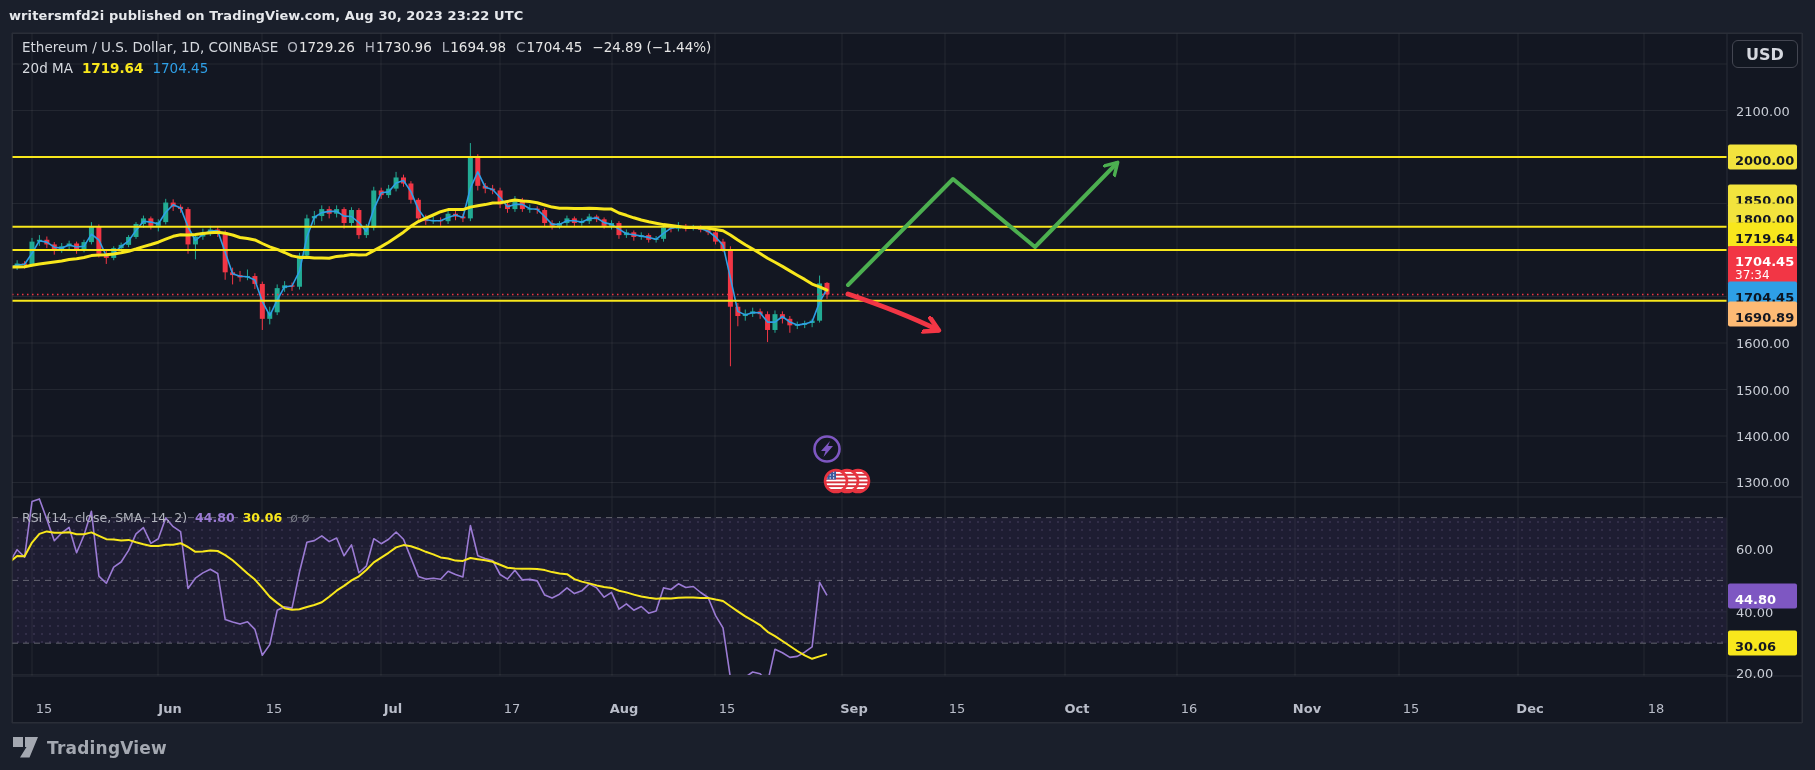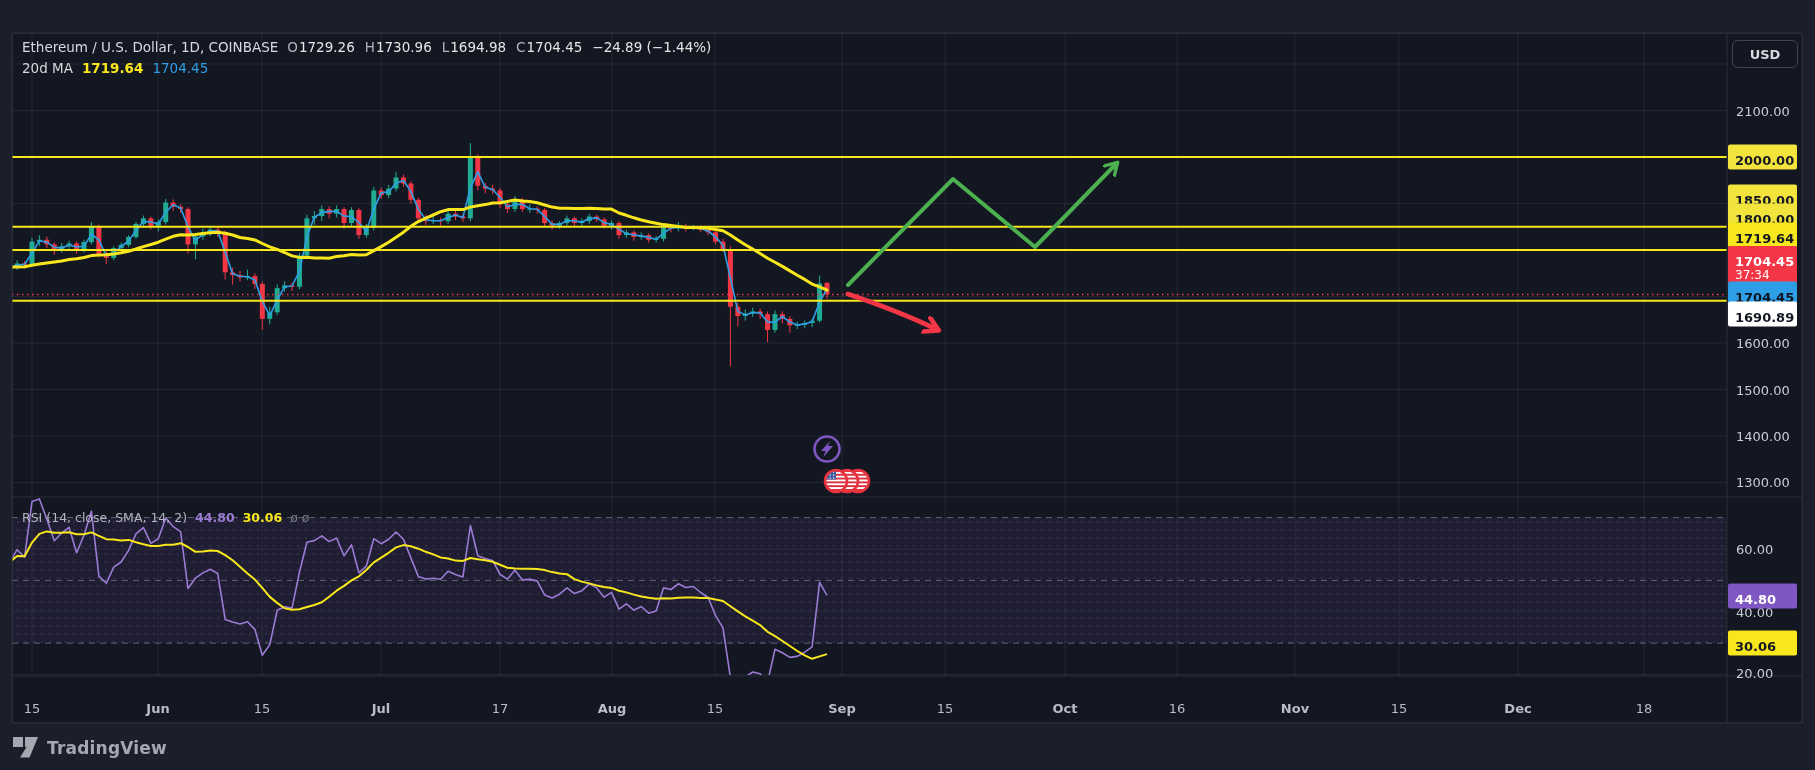--- a/index.html
+++ b/index.html
@@ -10,26 +10,26 @@
   #chart-svg{position:absolute;left:0;top:0;width:1815px;height:770px;}
   #labels{position:absolute;left:0;top:0;width:1815px;height:770px;pointer-events:none;}
   .topbar{position:absolute;left:9px;top:8px;color:#e6e8ec;font-size:13px;font-weight:bold;letter-spacing:.1px;}
   .hdr-row{position:absolute;left:22px;top:39px;display:flex;align-items:center;gap:9px;font-size:13.5px;color:#d6d9df;white-space:nowrap;}
   .ohlc{display:flex;gap:10px}
   .ohlc .pair{display:flex;gap:1px}
   .k{color:#b2b5be}.v{color:#e5e5e5}
   .ma-row{position:absolute;left:22px;top:60px;display:flex;gap:9px;font-size:13.5px;color:#d6d9df;}
   .ma1{color:#f8e71c;font-weight:bold}.ma2{color:#2e9fe6;}
   .usd-btn{position:absolute;left:1732px;top:40px;width:64px;height:26px;border:1.5px solid #434651;border-radius:6px;
-    color:#d6d9df;font-size:13px;font-weight:bold;display:flex;align-items:center;justify-content:center;background:rgba(19,23,34,.6);}
+    color:#d6d9df;font-size:16px;font-weight:bold;display:flex;align-items:center;justify-content:center;background:rgba(19,23,34,.6);}
   .plain-label{position:absolute;left:1736px;transform:translateY(-50%);font-size:13px;color:#c9cdd6;}
   .badge{position:absolute;left:1728px;width:69px;transform:translateY(-50%);font-size:13px;font-weight:bold;
     border-radius:2px;padding:8px 0 2px 7px;box-sizing:border-box;line-height:15px;}
   .badge .sub{font-weight:normal;font-size:12px;line-height:13px;}
-  .time-label{position:absolute;top:701px;transform:translateX(-50%);font-size:13px;color:#b9bdc9;}
+  .time-label{position:absolute;top:701px;transform:translateX(-50%);font-size:13px;color:#b9bdc9;margin-left:12px;}
   .time-label.bold{font-weight:bold;}
   .rsi-hdr{position:absolute;left:22px;top:510px;display:flex;gap:8px;font-size:12.5px;color:#b2b5be;white-space:nowrap;}
   .rsi-v1{color:#9b7bd4;font-weight:bold}.rsi-v2{color:#f8e71c;font-weight:bold}.rsi-extra{color:#787b86}
   .footer{position:absolute;left:13px;top:737px;display:flex;align-items:center;gap:8px;color:#a4a8b1;}
   .footer .txt{font-size:17px;font-weight:bold;letter-spacing:.2px;}
 </style>
 </head>
 <body>
 
 <div id="stage">
@@ -379,20 +379,21 @@
       </g>
       <line x1="12" y1="33" x2="1802" y2="33" stroke="#2a2e39" stroke-width="1"></line>
       <line x1="12" y1="497" x2="1802" y2="497" stroke="#2a2e39" stroke-width="1"></line>
       <line x1="12" y1="676" x2="1802" y2="676" stroke="#2a2e39" stroke-width="1"></line>
       <line x1="12" y1="723" x2="1802" y2="723" stroke="#2a2e39" stroke-width="1"></line>
       <line x1="12" y1="33" x2="12" y2="723" stroke="#2a2e39" stroke-width="1"></line>
       <line x1="1802" y1="33" x2="1802" y2="723" stroke="#2a2e39" stroke-width="1"></line>
       <line x1="1727" y1="33" x2="1727" y2="723" stroke="#2a2e39" stroke-width="1"></line>
     </svg>
 
+  <div class="topbar">writersmfd2i published on TradingView.com, Aug 30, 2023 23:22 UTC</div>
 
   <div class="hdr-row">
     <span>Ethereum / U.S. Dollar, 1D, COINBASE</span>
     <span class="ohlc">
       <span class="pair">
           <span class="k">O</span>
           <span class="v">1729.26</span>
         </span>
       <span class="pair">
           <span class="k">H</span>
@@ -446,21 +447,21 @@
       <div class="badge" style="top: 235px; background: rgb(248, 231, 28); color: rgb(19, 23, 34);">
         <div>1719.64</div>
       </div>
       <div class="badge" style="top: 265px; background: rgb(242, 54, 69); color: rgb(255, 255, 255);">
         <div>1704.45</div>
         <div class="sub">37:34</div>
       </div>
       <div class="badge" style="top: 294px; background: rgb(46, 159, 230); color: rgb(13, 21, 32);">
         <div>1704.45</div>
       </div>
-      <div class="badge" style="top: 314px; background: #ffffff; color: rgb(19, 23, 34);">
+      <div class="badge" style="top: 314px; background: #fdba74; color: rgb(19, 23, 34);">
         <div>1690.89</div>
       </div>
       <div class="badge" style="top: 596px; background: rgb(126, 87, 194); color: rgb(255, 255, 255);">
         <div>44.80</div>
       </div>
       <div class="badge" style="top: 643px; background: rgb(248, 231, 28); color: rgb(19, 23, 34);">
         <div>30.06</div>
       </div>
       <div class="time-label" style="left: 32px;">15</div>
       <div class="time-label bold" style="left: 158px;">Jun</div>

